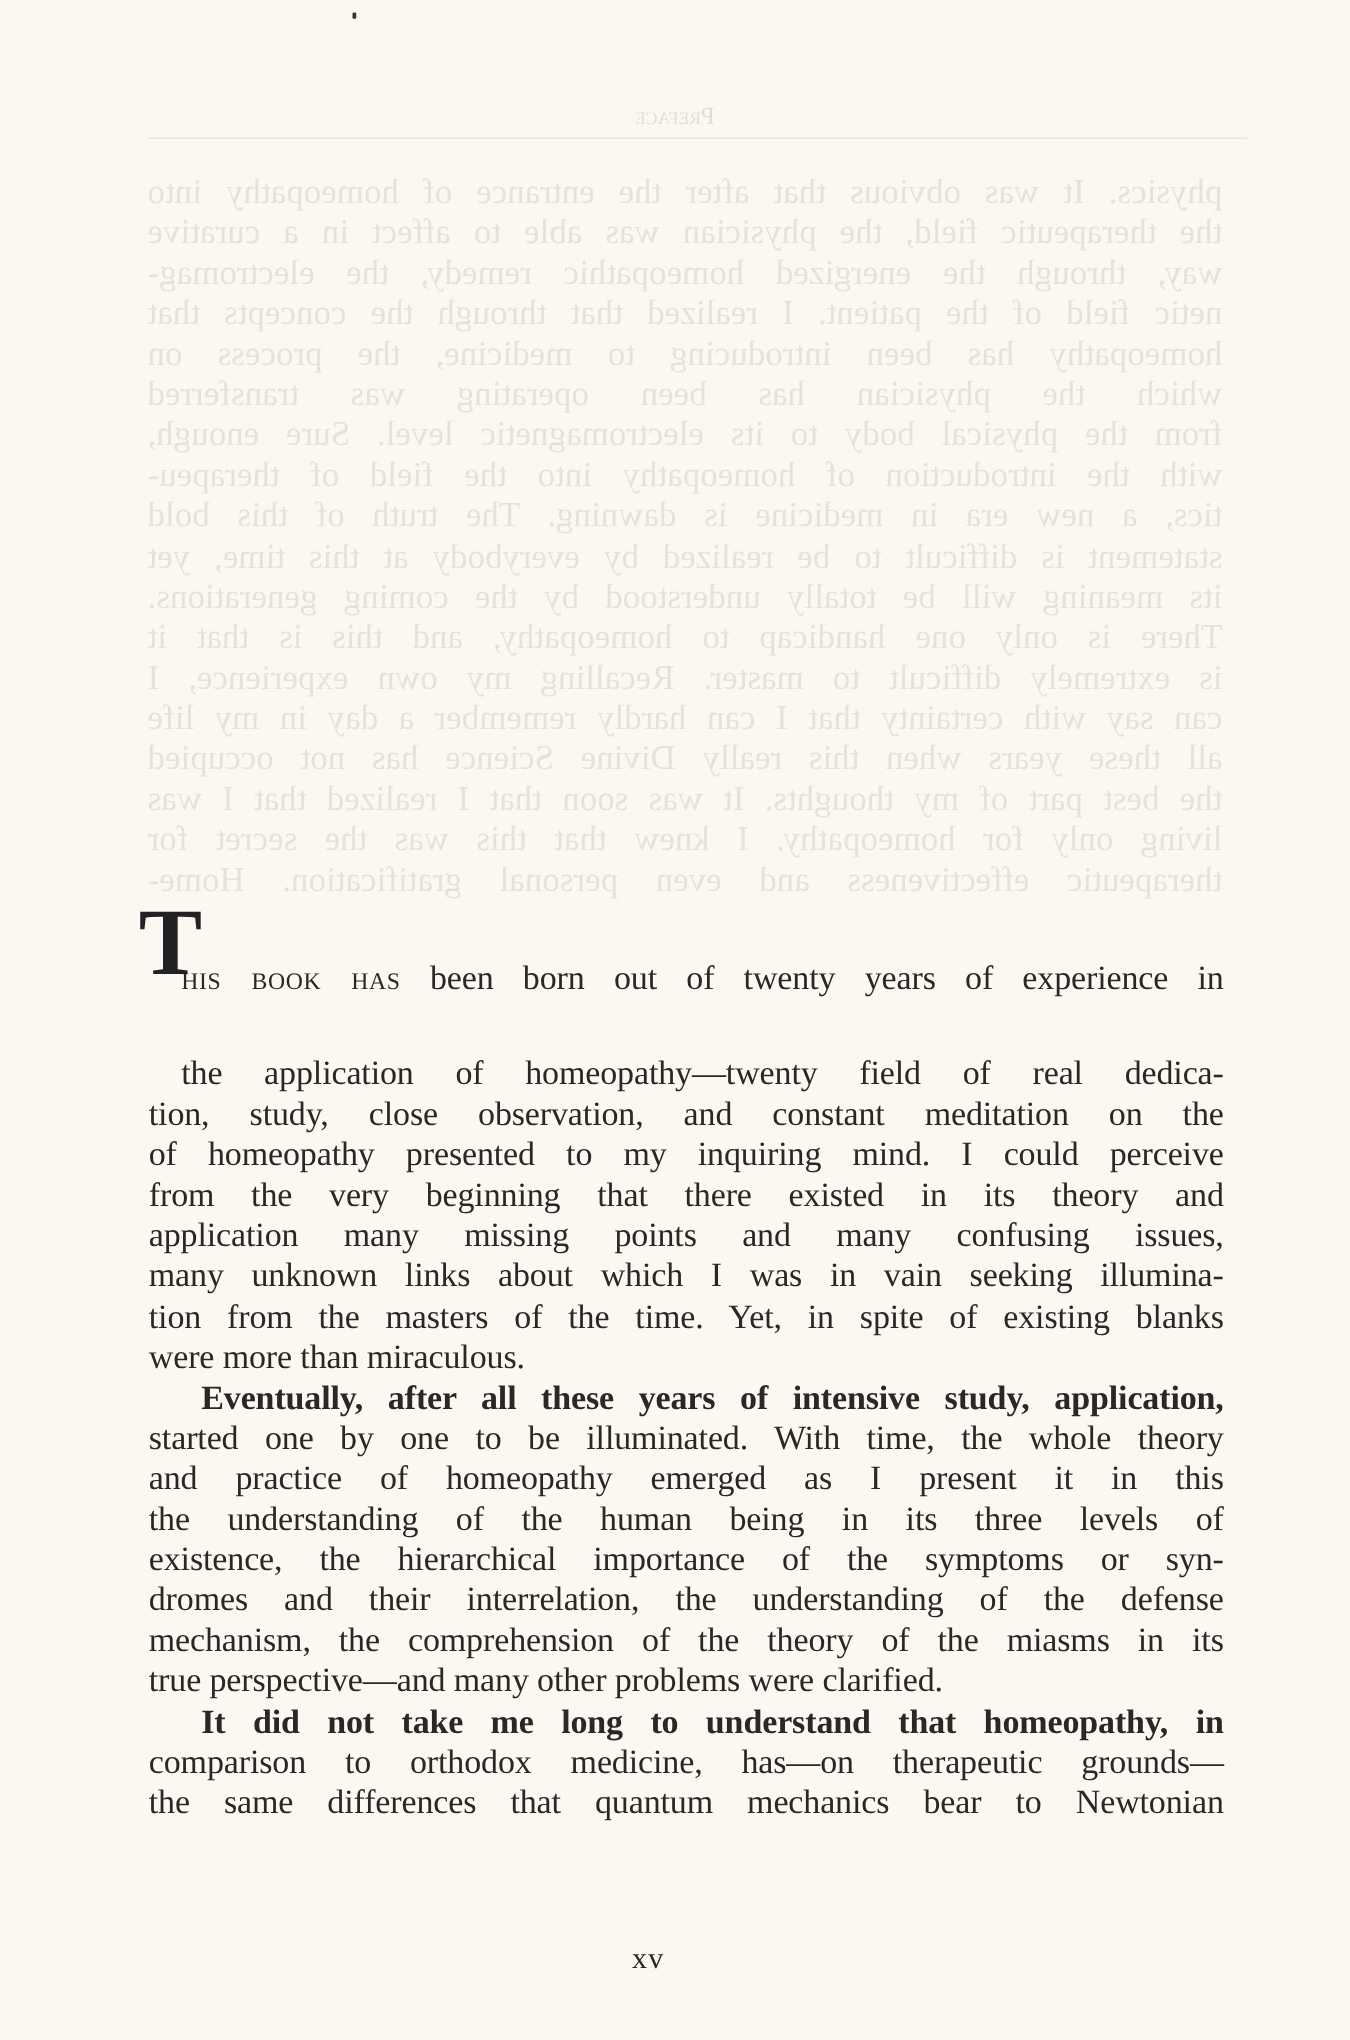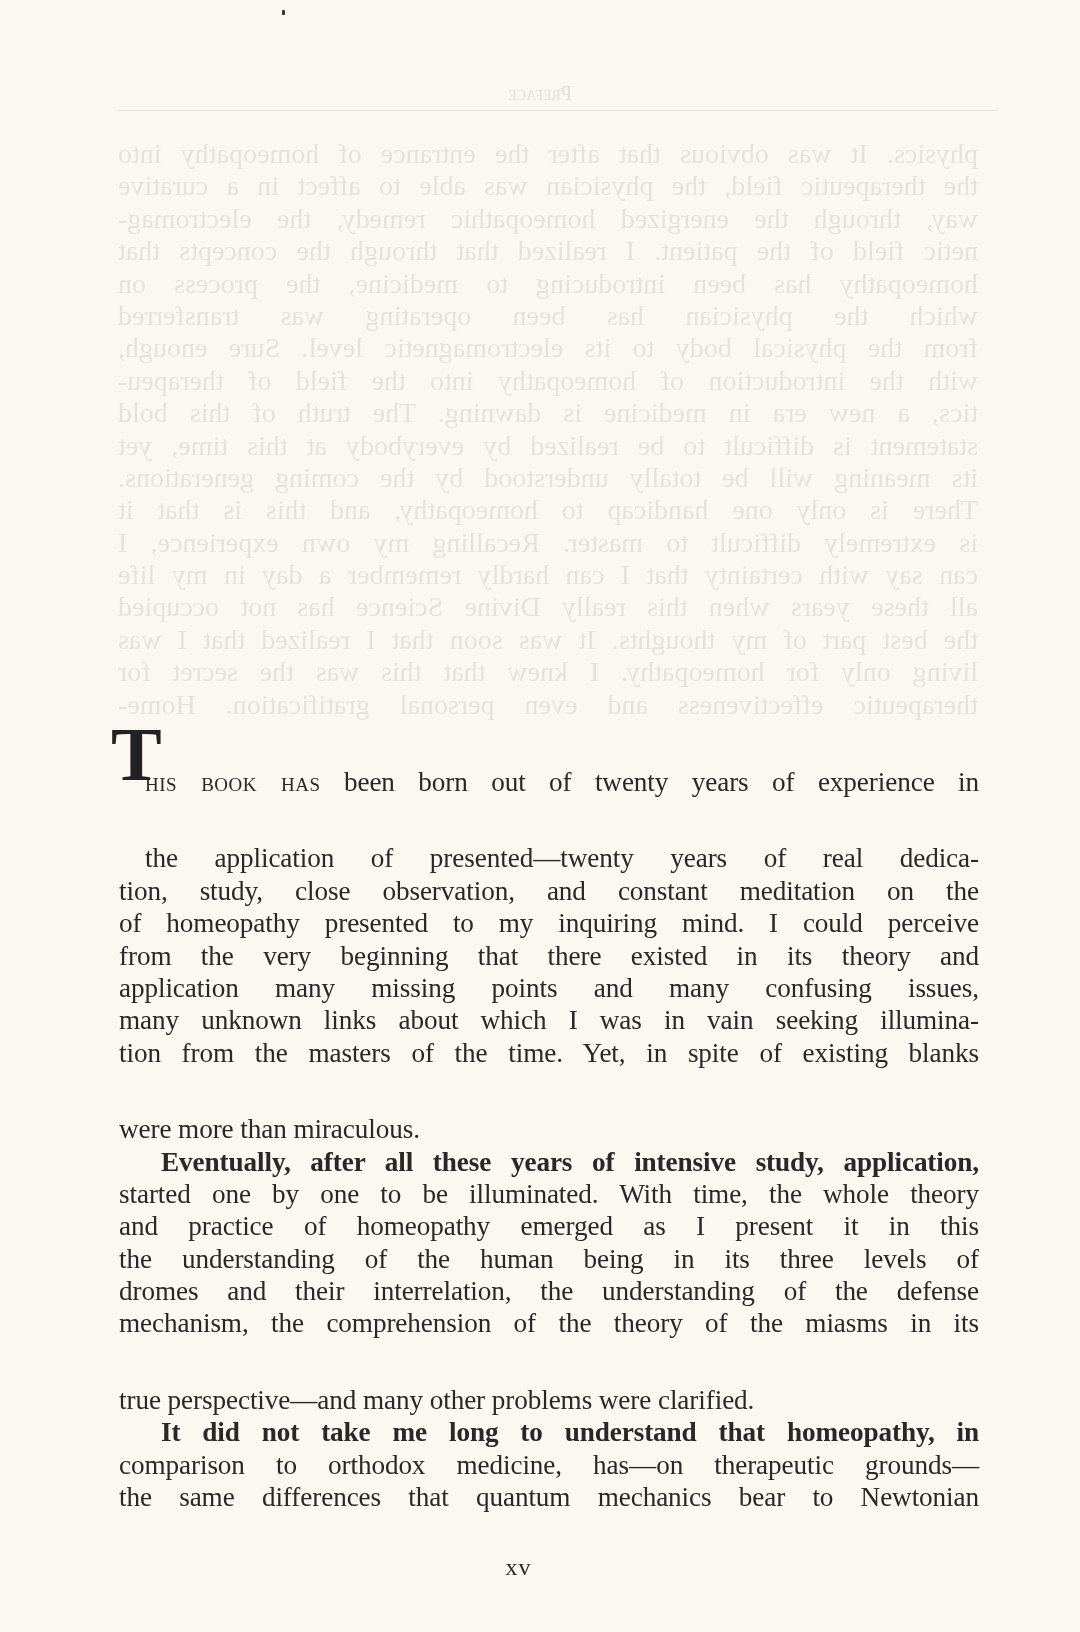--- a/index.html
+++ b/index.html
@@ -68,21 +68,20 @@
     }
     .line {
       display: block;
       white-space: nowrap;
       text-align: justify;
       text-align-last: justify;
       height: 32.4px;
     }
     .line.last {
       text-align-last: left;
-      margin-top: 44px;
     }
     .line.indent {
       padding-left: 42px;
       font-weight: bold;
     }
     .line.dropcap-indent {
       padding-left: 26px;
       margin-top: 44px;
     }
     .dropcap {
@@ -134,32 +133,33 @@
     <span class="line">all these years when this really Divine Science has not occupied</span>
     <span class="line">the best part of my thoughts. It was soon that I realized that I was</span>
     <span class="line">living only for homeopathy. I knew that this was the secret for</span>
     <span class="line">therapeutic effectiveness and even personal gratification. Home-</span>
   </div>
 
 <div class="text-block">
   <span class="dropcap">T</span>
 
   <span class="line dropcap-indent"><span class="smallcaps">his book has</span><span> been born out of twenty years of experience in</span></span>
-  <span class="line dropcap-indent">the application of presented—twenty years of real dedica-</span>
+  <span class="line dropcap-indent">the application of homeopathy—twenty field of real dedica-</span>
   <span class="line">tion, study, close observation, and constant meditation on the</span>
   <span class="line">of homeopathy presented to my inquiring mind. I could perceive</span>
   <span class="line">from the very beginning that there existed in its theory and</span>
   <span class="line">application many missing points and many confusing issues,</span>
   <span class="line">many unknown links about which I was in vain seeking illumina-</span>
   <span class="line">tion from the masters of the time. Yet, in spite of existing blanks</span>
   <span class="line last">were more than miraculous.</span>
   <span class="line indent">Eventually, after all these years of intensive study, application,</span>
   <span class="line">started one by one to be illuminated. With time, the whole theory</span>
   <span class="line">and practice of homeopathy emerged as I present it in this</span>
   <span class="line">the understanding of the human being in its three levels of</span>
+  <span class="line">existence, the hierarchical importance of the symptoms or syn-</span>
   <span class="line">dromes and their interrelation, the understanding of the defense</span>
   <span class="line">mechanism, the comprehension of the theory of the miasms in its</span>
   <span class="line last">true perspective—and many other problems were clarified.</span>
   <span class="line indent">It did not take me long to understand that homeopathy, in</span>
   <span class="line">comparison to orthodox medicine, has—on therapeutic grounds—</span>
   <span class="line">the same differences that quantum mechanics bear to Newtonian</span>
 </div>
 
 <div class="folio">xv</div>
 

